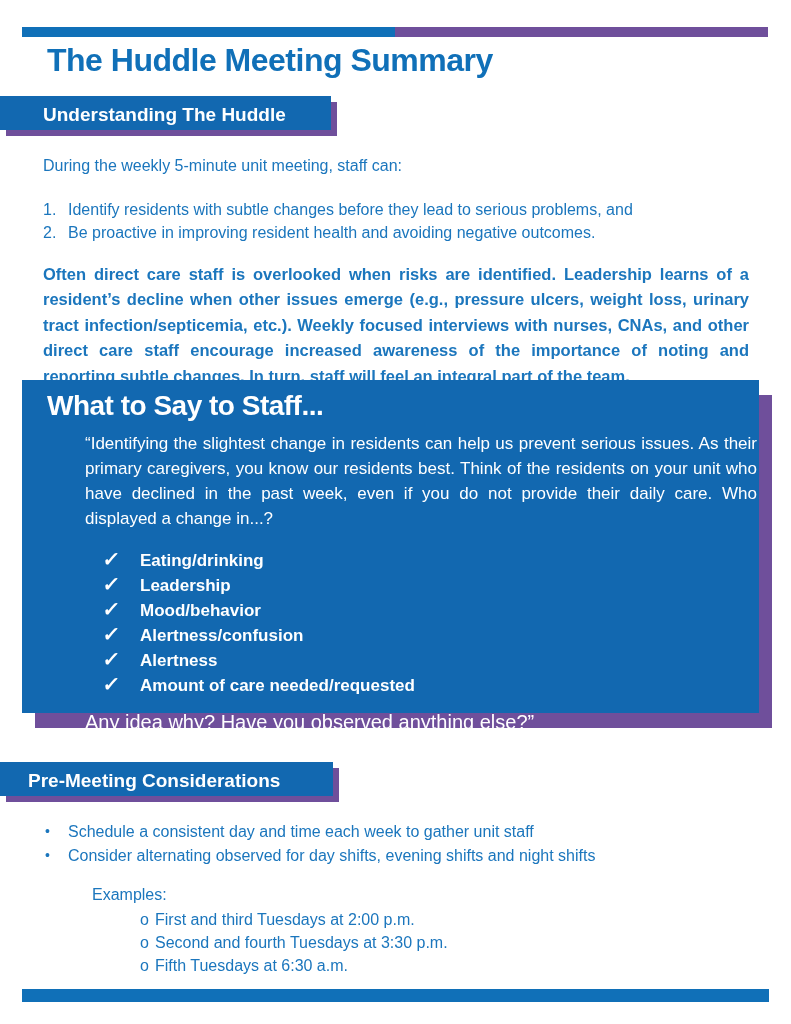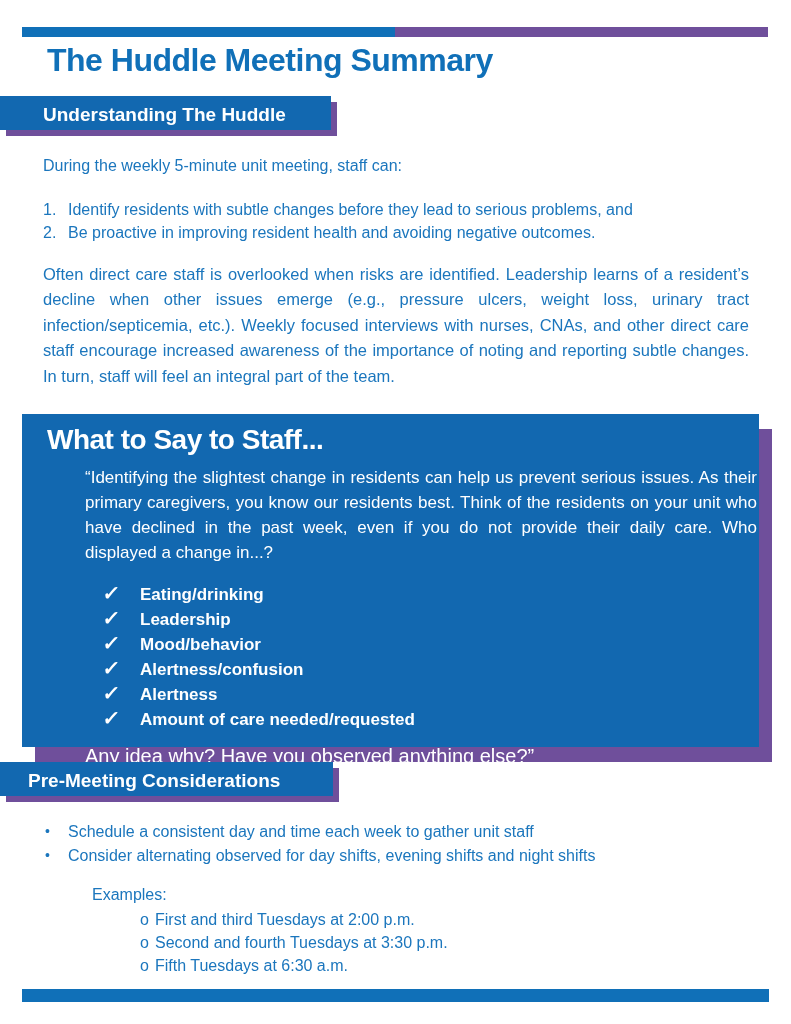--- a/index.html
+++ b/index.html
@@ -74,26 +74,27 @@
   .numbered-list .row { display: flex; line-height: 23px; }
   .numbered-list .num { width: 25px; flex: 0 0 25px; }
 
   .para-justified {
     position: absolute;
     top: 262px; left: 43px;
     width: 706px;
     font-size: 16.5px;
     line-height: 25.4px;
     text-align: justify;
+    font-weight: bold;
   }
 
   
   .callout {
     position: absolute;
-    top: 414px; left: 22px;
+    top: 380px; left: 22px;
     width: 737px; height: 333px;
     background: var(--box-blue);
     box-shadow: 13px 15px 0 var(--purple);
     color: #ffffff;
   }
   .callout-heading {
     margin: 10px 0 0 25px;
     font-size: 28px;
     font-weight: bold;
     letter-spacing: -0.5px;

